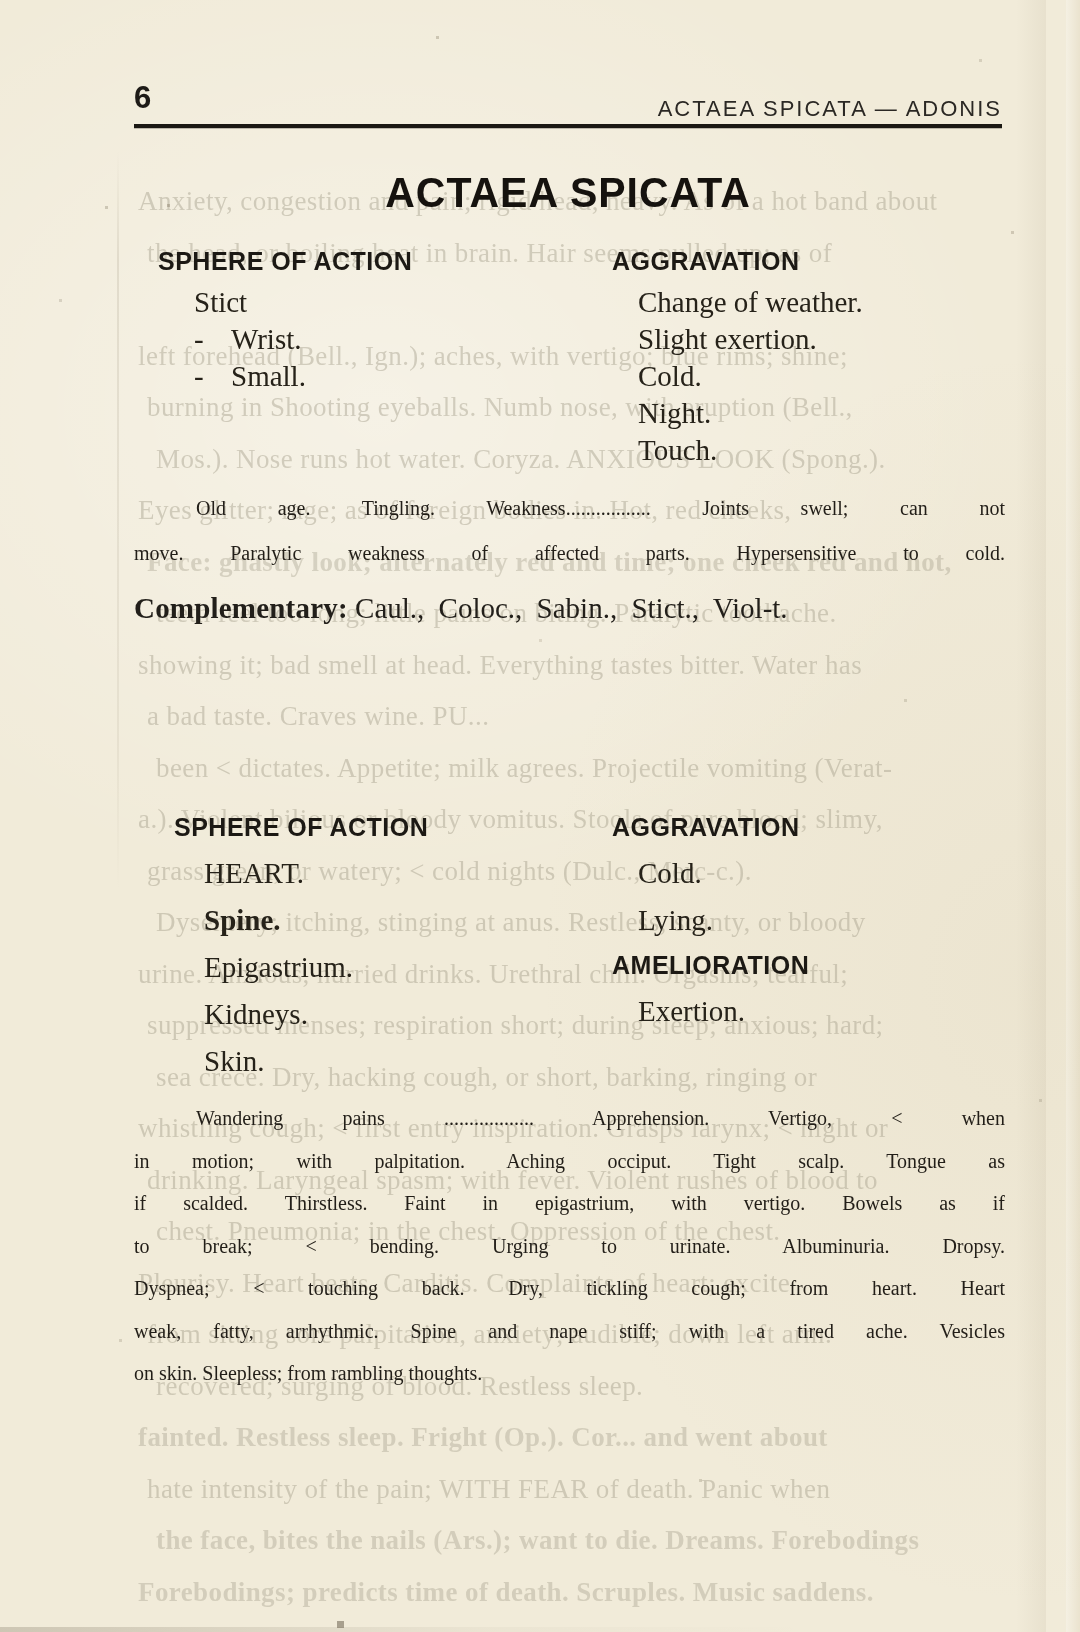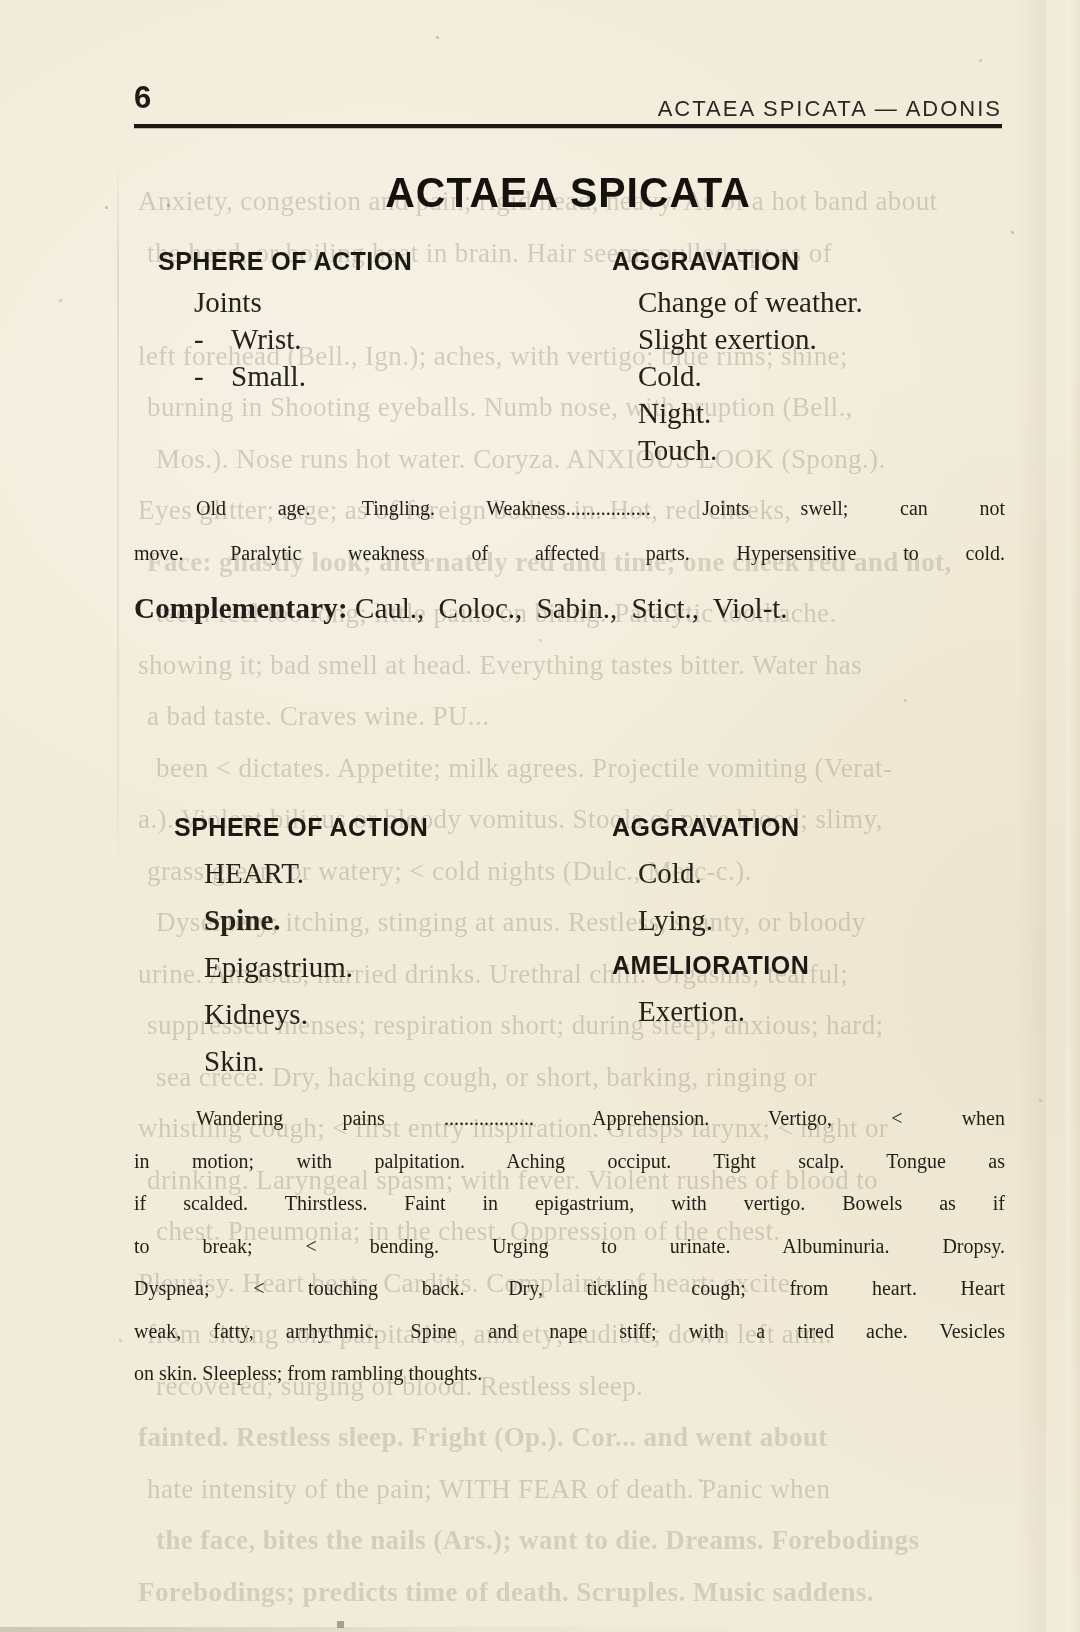--- a/index.html
+++ b/index.html
@@ -133,21 +133,21 @@
 
   <div class="pagenum">6</div>
   <div class="running-head">ACTAEA SPICATA — ADONIS</div>
   <div class="rule"></div>
 
   <div class="remedy-title t-actaea">ACTAEA SPICATA</div>
 
   <div class="col colL1">
     <div class="col-head">SPHERE OF ACTION</div>
     <div class="list">
-      <div class="li lh37">Joints</div>
+      <div class="li lh37">Stict</div>
       <div class="li lh37"><span class="dash">-</span><span>Wrist.</span></div>
       <div class="li lh37"><span class="dash">-</span><span>Small.</span></div>
     </div>
   </div>
 
   <div class="col colR1">
     <div class="col-head">AGGRAVATION</div>
     <div class="list">
       <div class="li lh37">Change of weather.</div>
       <div class="li lh37">Slight exertion.</div>

